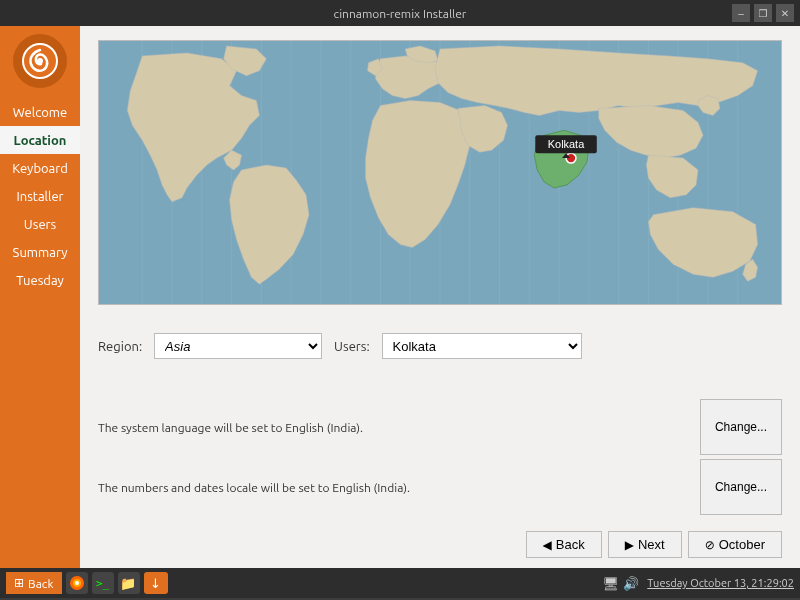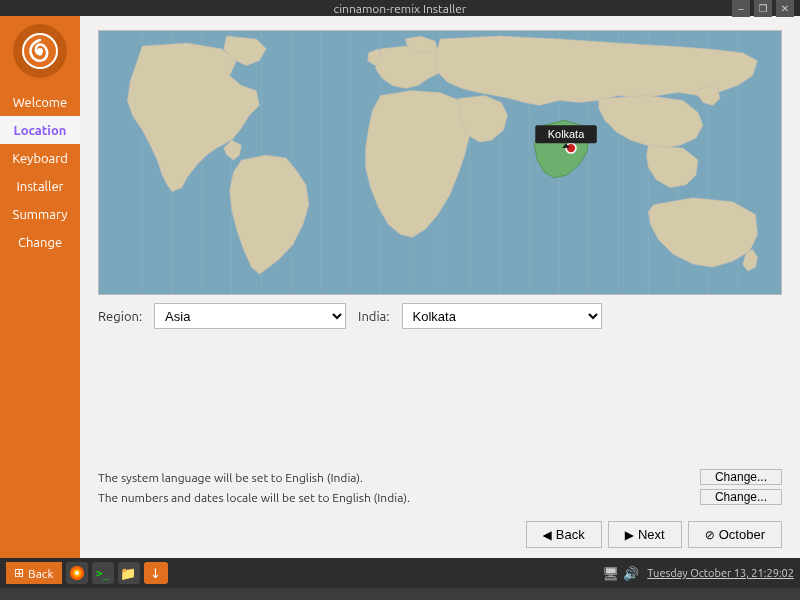--- a/index.html
+++ b/index.html
@@ -7,21 +7,21 @@
       width: 800px;
       height: 600px;
       font-family: 'Ubuntu', 'DejaVu Sans', Arial, sans-serif;
       font-size: 13px;
       background: #3c3c3c;
       overflow: hidden;
     }
 
     
     .titlebar {
-      height: 16px;
+      height: 26px;
       background: #2d2d2d;
       display: flex;
       align-items: center;
       justify-content: center;
       color: #ccc;
       font-size: 12px;
       position: relative;
     }
     .titlebar-controls {
       position: absolute;
@@ -75,21 +75,21 @@
     .sidebar-item {
       width: 100%;
       text-align: center;
       padding: 7px 4px;
       color: #fff;
       font-size: 13px;
       cursor: pointer;
     }
     .sidebar-item.active {
       background: #f5f5f5;
-      color: #8b5cf6;
+      color: #14532d;
       font-weight: bold;
     }
 
     
     .content {
       flex: 1;
       display: flex;
       flex-direction: column;
       padding: 14px 18px 10px 18px;
       justify-content: space-between;
@@ -112,54 +112,55 @@
       width: 100%;
       height: 100%;
     }
 
     
     .region-zone-row {
       display: flex;
       align-items: center;
       gap: 12px;
       margin-bottom: 10px;
+      margin-top: 20px;
     }
     .region-zone-row label {
       font-size: 13px;
       color: #333;
     }
     .region-zone-row select {
       height: 26px;
       font-size: 13px;
       border: 1px solid #bbb;
       background: #fff;
       padding: 0 6px;
     }
-    .region-select { width: 192px; }
+    .region-select { width: 168px; font-style: italic; }
     .zone-select { width: 200px; }
 
     
     .spacer { flex: 1; }
 
     
     .info-section {
       margin-bottom: 8px;
     }
     .info-row {
       display: flex;
       align-items: center;
       justify-content: space-between;
       margin-bottom: 4px;
     }
     .info-text {
       font-size: 12px;
       color: #333;
     }
     .change-btn {
-      padding: 0 14px;
+      padding: 20px 14px;
       background: #f0f0f0;
       border: 1px solid #bbb;
       font-size: 12px;
       cursor: pointer;
       white-space: nowrap;
     }
 
     
     .nav-buttons {
       display: flex;
@@ -254,24 +255,27 @@
     <div class="sidebar-item active">
       <span>Location</span>
     </div>
     <div class="sidebar-item">
       <span>Keyboard</span>
     </div>
     <div class="sidebar-item">
       <span>Installer</span>
     </div>
     <div class="sidebar-item">
+      <span>Users</span>
+    </div>
+    <div class="sidebar-item">
       <span>Summary</span>
     </div>
     <div class="sidebar-item">
-      <span>Change</span>
+      <span>Tuesday</span>
     </div>
   </div>
 
   <div class="content">
 
     <div class="map-container">
       <svg class="map-svg" viewBox="0 0 660 265" xmlns="http://www.w3.org/2000/svg">
 
         <rect width="660" height="265" fill="#7ba7bc"></rect>
 
@@ -337,21 +341,21 @@
         <text x="457" y="108" text-anchor="middle" fill="white" font-size="11" font-family="Arial">Kolkata</text>
         <polygon points="457,113 453,118 461,118" fill="#222222"></polygon>
       </svg>
     </div>
 
     <div class="region-zone-row">
       <label>Region:</label>
       <select class="region-select">
         <option>Asia</option>
       </select>
-      <label>India:</label>
+      <label>Users:</label>
       <select class="zone-select">
         <option>Kolkata</option>
       </select>
     </div>
 
     <div class="spacer"></div>
 
     <div class="info-section">
       <div class="info-row">
         <span class="info-text">The system language will be set to English (India).</span>

